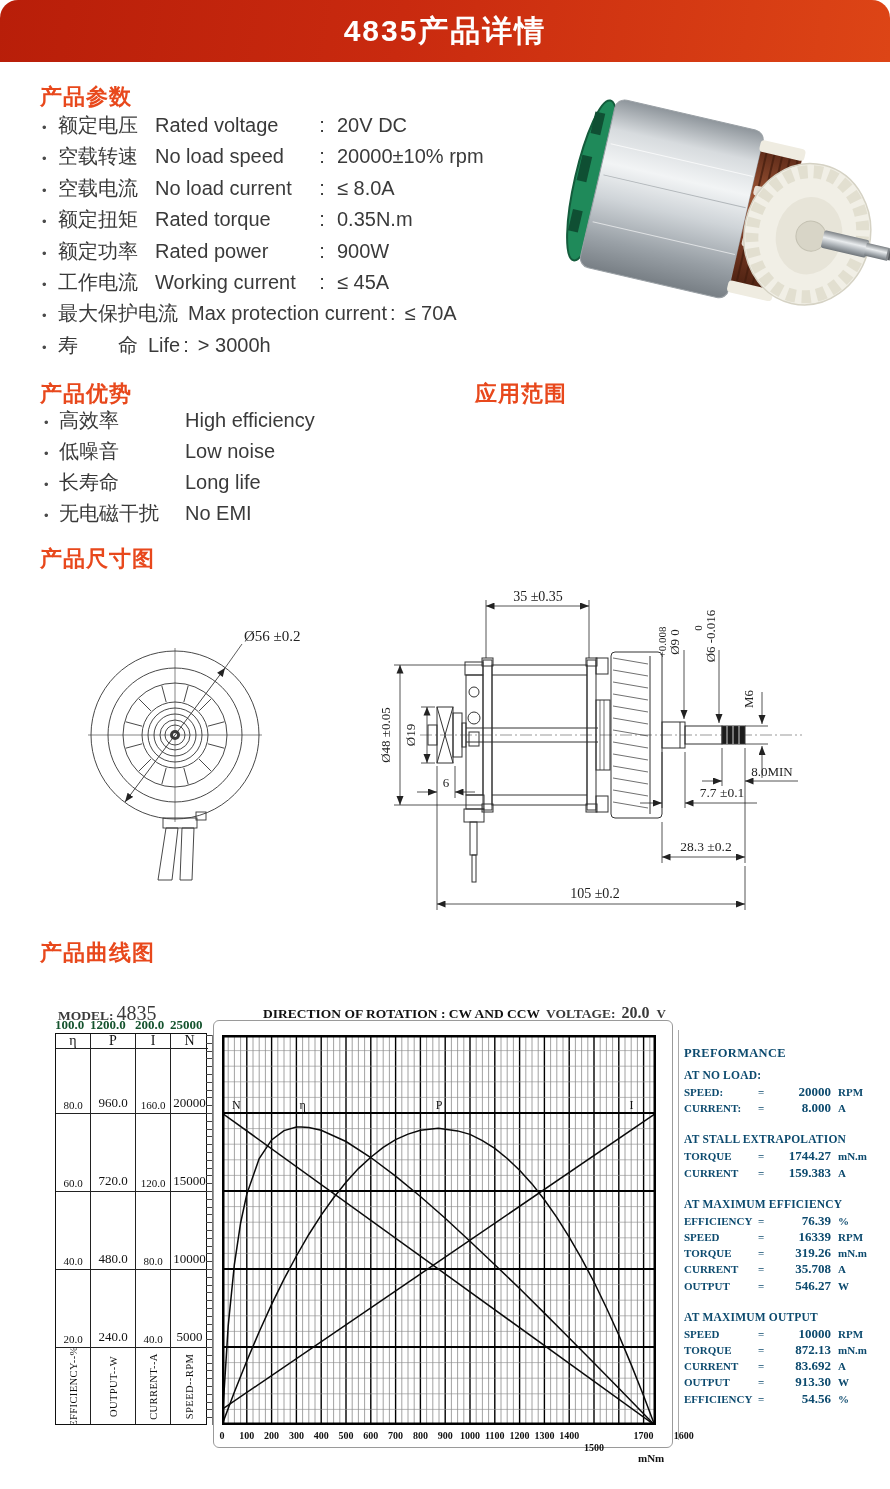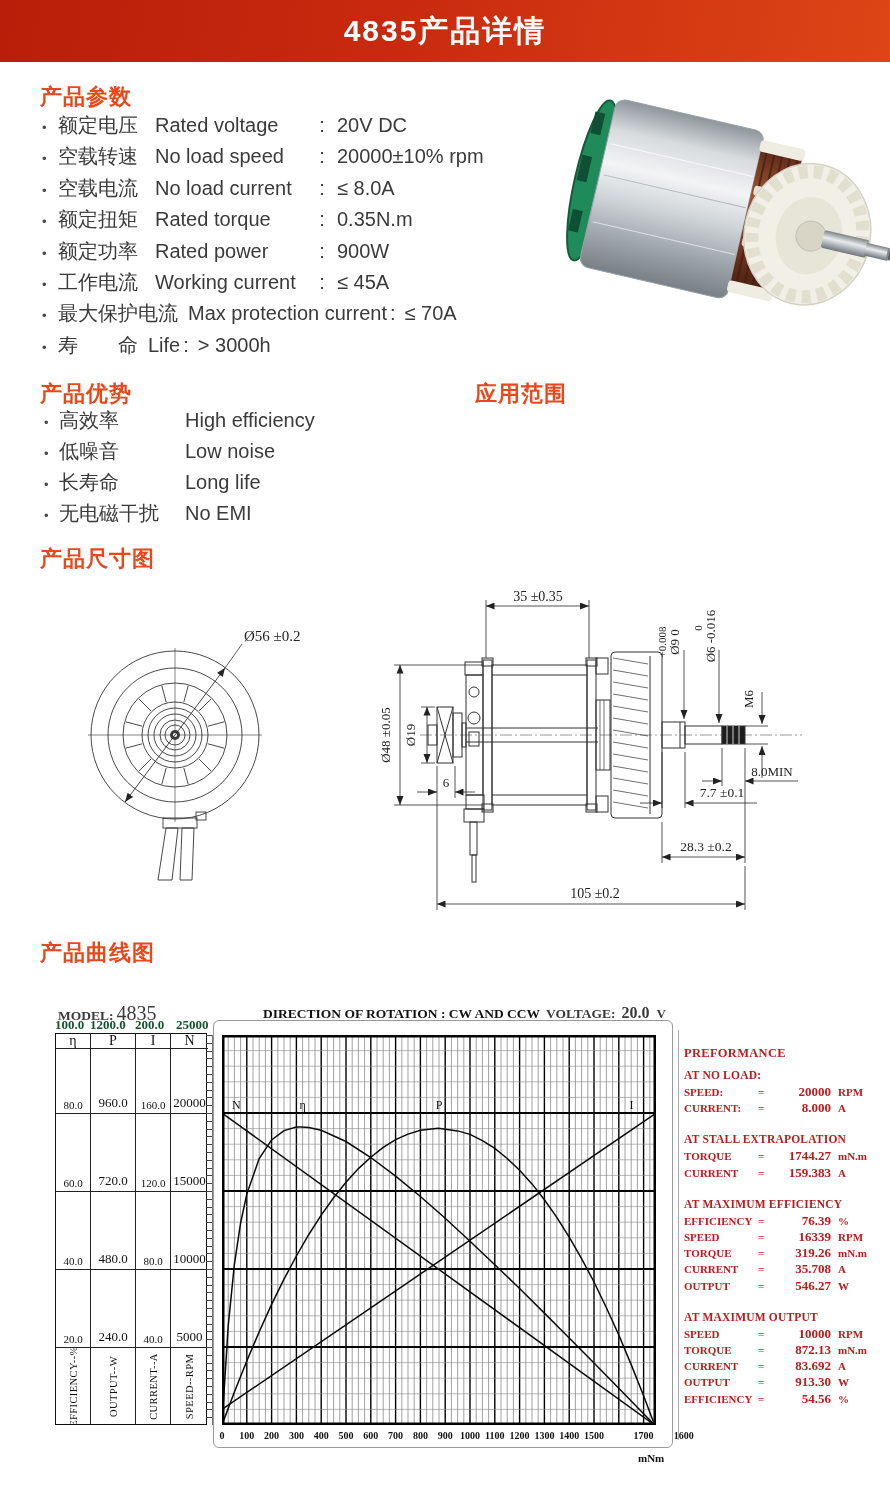--- a/index.html
+++ b/index.html
@@ -1,17 +1,17 @@
 <!DOCTYPE html>
 <html><head>
 <meta charset="utf-8">
 <style>
   html,body{margin:0;padding:0;background:#fff;}
   #page{position:relative;width:890px;height:1489px;background:#ffffff;overflow:hidden;
-        font-family:"Liberation Sans","DejaVu Sans",sans-serif;color:#3a3a3a;}
+        font-family:"Liberation Sans","DejaVu Sans",sans-serif;color:#3a3a3a;border-radius:18px;}
   
   #hdr{position:absolute;left:0;top:0;width:890px;height:62px;
        background:linear-gradient(100deg,#b81e09 0%,#c92a0f 45%,#dd4516 100%);
        display:flex;align-items:center;justify-content:center;}
   #hdr h1{margin:0;font-size:30px;font-weight:bold;color:#fff;letter-spacing:2px;}
   
   .sec{position:absolute;margin:0;font-size:22px;font-weight:bold;color:#e8481c;letter-spacing:1px;}
   #t-params{left:40px;top:82px}
   #t-adv{left:40px;top:379px}
   #t-app{left:475px;top:379px}
@@ -63,21 +63,21 @@
   #tickstrip{position:absolute;left:206px;top:1035px;width:7px;height:390px;
      border-right:1px solid #777;box-sizing:border-box;
      background:repeating-linear-gradient(to bottom,#444 0 1px,transparent 1px 7.8px);}
   #frame{position:absolute;left:213px;top:1020px;width:460px;height:428px;
      border:1.5px solid #9a9a9a;border-radius:6px;box-sizing:border-box;background:#fff;}
   #plot{position:absolute;left:222px;top:1035px;}
   #xlabels span{position:absolute;top:1430px;width:34px;margin-left:-17px;text-align:center;
      font:600 10px "Liberation Serif",serif;color:#111;}
   #xunit{position:absolute;left:638px;top:1452px;font:600 11px "Liberation Serif",serif;color:#111;}
   #pdiv{position:absolute;left:678px;top:1030px;height:410px;border-left:1px solid #aaa;}
-  #perf{position:absolute;left:684px;top:1046px;width:202px;font-family:"Liberation Serif","DejaVu Serif",serif;color:#b91c1c;}
+  #perf{position:absolute;left:684px;top:1046px;width:202px;font-family:"Liberation Serif","DejaVu Serif",serif;color:#0c4a6e;}
   #perf .pt{font-size:12.5px;font-weight:700;letter-spacing:.3px;}
   .pb{margin-top:17px;}
   .pb.first{margin-top:8px;}
   .pb h4{font-size:11.5px;font-weight:700;margin:0 0 3px 0;letter-spacing:.2px;}
   .prow{display:grid;grid-template-columns:74px 16px 64px 1fr;line-height:15.2px;align-items:baseline;}
   .pl{font-size:11px;font-weight:700;}
   .pe{font-size:11px;font-weight:600;}
   .pv{font-size:13px;font-weight:700;text-align:right;padding-right:7px;}
   .pu{font-size:11px;font-weight:600;}
 </style>
@@ -400,21 +400,21 @@
   </div>
   <div id="c-rot">DIRECTION OF ROTATION : CW AND CCW</div>
   <div id="c-volt">
     <span class="lbl">VOLTAGE:</span><span class="big">20.0</span><span class="unit">V</span>
   </div>
 
   <div id="topscale">
       <span style="left: 55px; width: 35px;">100.0</span>
       <span style="left: 90px; width: 45px;">1200.0</span>
       <span style="left: 135px; width: 35px;">200.0</span>
-      <span style="left: 176px; width: 37px;">25000</span>
+      <span style="left: 170px; width: 37px;">25000</span>
     </div>
   <div id="atable">
       <div class="tc th">η</div>
       <div class="tc th">P</div>
       <div class="tc th">I</div>
       <div class="tc th lastc">N</div>
       <div class="tc tv small">80.0</div>
       <div class="tc tv big">960.0</div>
       <div class="tc tv small">160.0</div>
       <div class="tc tv big lastc">20000</div>
@@ -562,21 +562,21 @@
       <span style="left: 346px;">500</span>
       <span style="left: 370.8px;">600</span>
       <span style="left: 395.6px;">700</span>
       <span style="left: 420.4px;">800</span>
       <span style="left: 445.2px;">900</span>
       <span style="left: 470px;">1000</span>
       <span style="left: 494.8px;">1100</span>
       <span style="left: 519.6px;">1200</span>
       <span style="left: 544.4px;">1300</span>
       <span style="left: 569.2px;">1400</span>
-      <span style="left: 594px;">1500</span>
+      <span style="left: 594px; margin-top: 12px;">1500</span>
       <span style="left: 618.8px; margin-left: 48px;">1600</span>
       <span style="left: 643.6px;">1700</span>
     </div>
   <div id="xunit">mNm</div>
   <div id="pdiv"></div>
   <div id="perf">
     <div class="pt">PREFORMANCE</div>
     <div id="perfblocks">
         <div class="pb first">
           <h4>AT NO LOAD:</h4>

